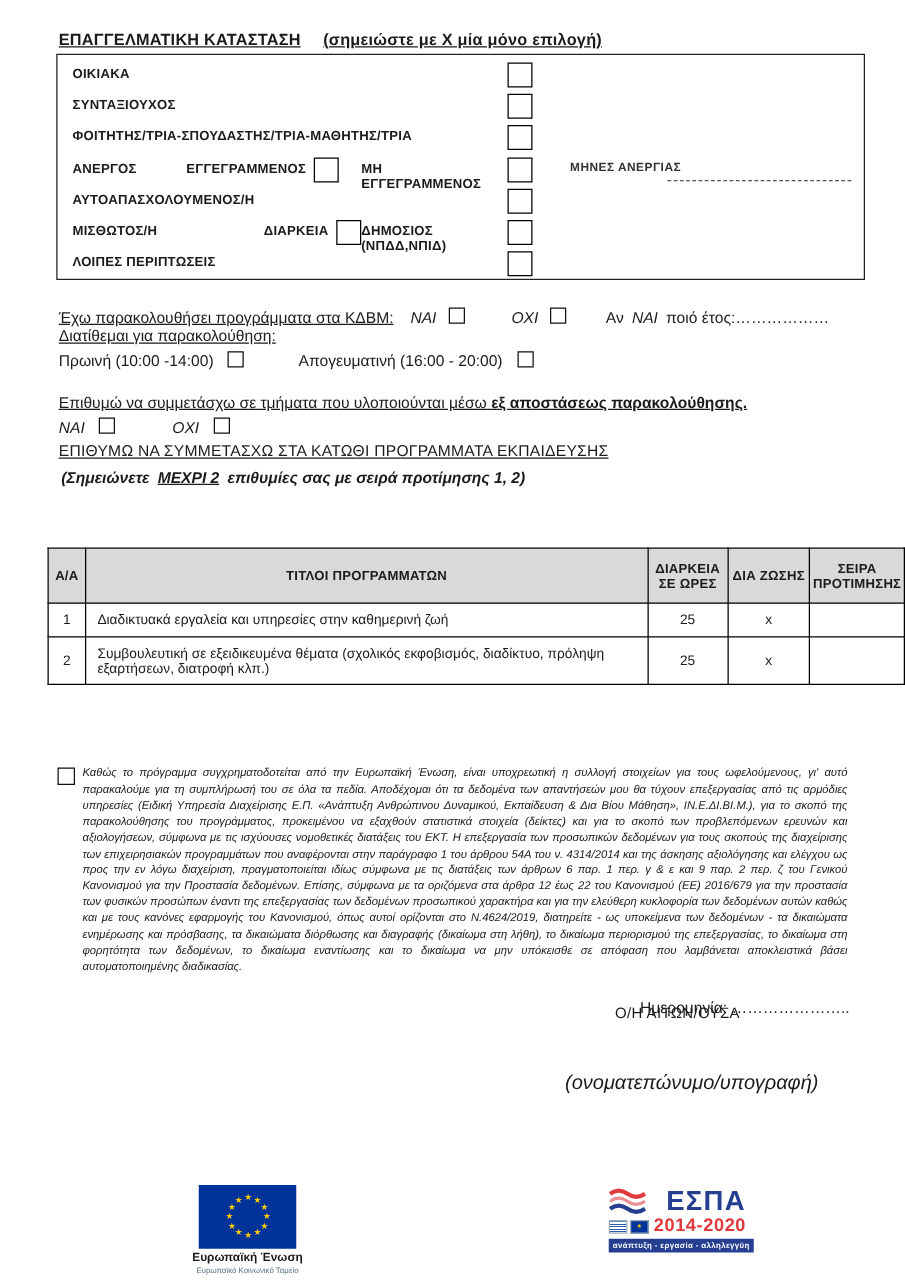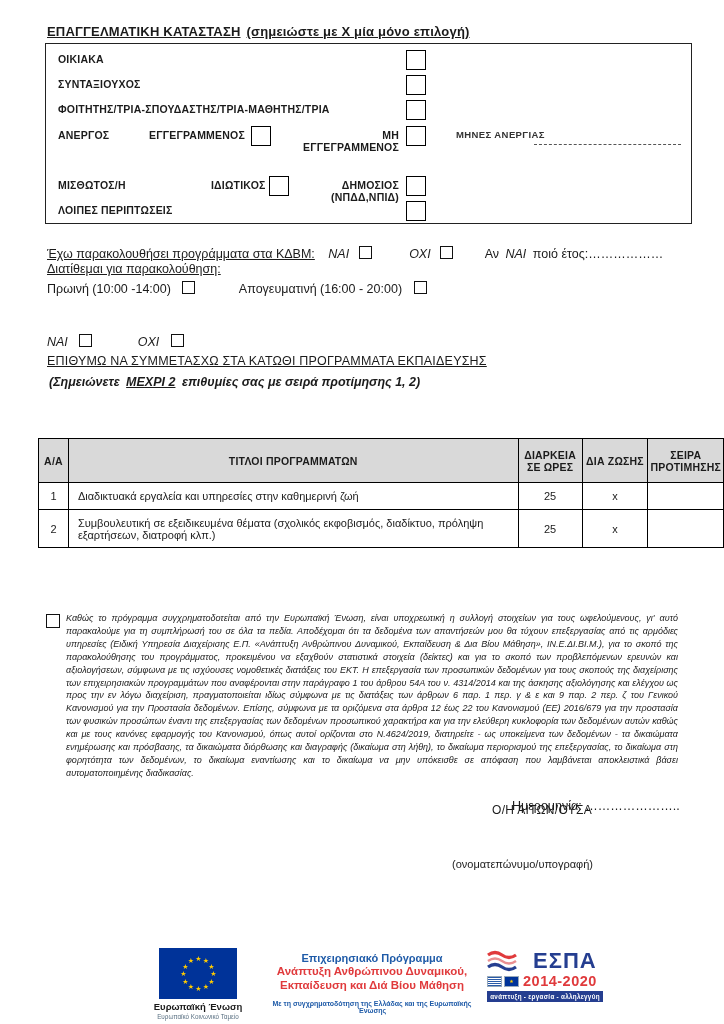--- a/index.html
+++ b/index.html
@@ -2,26 +2,26 @@
 <html lang="el"><head>
 <meta charset="utf-8">
 <style>
   html,body{margin:0;padding:0;background:#fff;}
   .page{position:relative;width:724px;height:1024px;background:#fff;overflow:hidden;
         font-family:"Liberation Sans","DejaVu Sans",sans-serif;color:#1b1b1b;}
 
   
   .emp-title{position:absolute;left:47px;top:24px;font-size:13px;font-weight:bold;
              text-decoration:underline;letter-spacing:.2px;}
-  .emp-title .note{margin-left:6px;}
+  .emp-title .note{margin-left:18px;}
   .emp-box{position:absolute;left:45px;top:43px;width:645px;height:179px;border:1.6px solid #222;}
   .erow{position:absolute;left:0;width:100%;height:22px;}
   .erow .lbl{position:absolute;left:12px;top:3px;font-size:10.5px;font-weight:600;letter-spacing:.2px;}
   .erow .s1{position:absolute;top:3px;font-size:10.5px;font-weight:600;letter-spacing:.2px;}
-  .erow .s2{position:absolute;left:243px;top:3px;width:110px;text-align:right;
+  .erow .s2{position:absolute;left:243px;top:3px;width:110px;text-align:left;
             font-size:10.5px;font-weight:600;letter-spacing:.2px;}
   .erow .s3{position:absolute;left:410px;top:3px;font-size:9.5px;font-weight:600;
             letter-spacing:.4px;color:#333;}
   .cbx{position:absolute;width:20px;height:20px;border:1.6px solid #000;background:#fff;box-sizing:border-box;}
   .cbx.main{left:360px;top:0;}
   .dashline{position:absolute;left:488px;top:17px;width:147px;border-bottom:1.5px dashed #555;height:1px;}
 
   
   .line{position:absolute;left:47px;font-size:12.5px;}
   .ul{text-decoration:underline;}
@@ -46,21 +46,21 @@
 
   
   .consent{position:absolute;left:46px;top:612px;width:632px;display:flex;align-items:flex-start;}
   .consent .ck{flex:0 0 auto;width:14px;height:14px;border:1.6px solid #111;background:#fff;
                margin:2px 6px 0 0;box-sizing:border-box;}
   .consent p{margin:0;font-size:9px;line-height:12.9px;font-style:italic;text-align:justify;color:#1a1a1a;}
 
   
   .date-line{position:absolute;left:468px;top:799px;font-size:12.5px;margin-left:44px;}
   .applicant{position:absolute;left:492px;top:803px;font-size:12px;letter-spacing:.3px;text-align:center;}
-  .sign-label{position:absolute;left:452px;top:858px;font-size:11px;}
+  .sign-label{position:absolute;left:452px;top:858px;font-size:16px;font-style:italic;}
 
   
   .footer{position:absolute;left:0;top:946px;width:724px;height:72px;}
   .eu-logo{position:absolute;left:148px;top:2px;width:100px;text-align:center;}
   .eu-flag{position:relative;width:78px;height:51px;background:#003399;margin:0 auto;}
   .eu-flag .star{position:absolute;color:#ffcc00;font-size:7px;line-height:7px;width:7px;height:7px;}
   .eu-name{font-size:9.5px;font-weight:bold;margin-top:2px;color:#1a1a1a;}
   .eu-fund{font-size:6.3px;color:#5b7183;margin-top:1px;}
 
   .prog-logo{position:absolute;left:262px;top:6px;width:220px;text-align:center;}
@@ -104,23 +104,27 @@
     </div>
     <div class="erow" style="top:82px">
       <span class="lbl">ΑΝΕΡΓΟΣ</span>
       <span class="s1" style="left:103px">ΕΓΓΕΓΡΑΜΜΕΝΟΣ</span>
       <span class="cbx" style="left:205px;top:0"></span>
       <span class="s2">ΜΗ ΕΓΓΕΓΡΑΜΜΕΝΟΣ</span>
       <span class="cbx main"></span>
       <span class="s3">ΜΗΝΕΣ ΑΝΕΡΓΙΑΣ</span>
       <span class="dashline"></span>
     </div>
+    <div class="erow" style="top:107px">
+      <span class="lbl">ΑΥΤΟΑΠΑΣΧΟΛΟΥΜΕΝΟΣ/Η</span>
+      <span class="cbx main"></span>
+    </div>
     <div class="erow" style="top:132px">
       <span class="lbl">ΜΙΣΘΩΤΟΣ/Η</span>
-      <span class="s1" style="left:165px">ΙΔΙΩΤΙΚΟΣ</span>
+      <span class="s1" style="left:165px">ΔΙΑΡΚΕΙΑ</span>
       <span class="cbx" style="left:223px;top:0"></span>
       <span class="s2">ΔΗΜΟΣΙΟΣ (ΝΠΔΔ,ΝΠΙΔ)</span>
       <span class="cbx main"></span>
     </div>
     <div class="erow" style="top:157px">
       <span class="lbl">ΛΟΙΠΕΣ ΠΕΡΙΠΤΩΣΕΙΣ</span>
       <span class="cbx main"></span>
     </div>
   </div>
 
@@ -136,20 +140,23 @@
   </div>
 
   <div class="line ul" style="top:262px">Διατίθεμαι για παρακολούθηση:</div>
   <div class="line" style="top:281px">
     <span>Πρωινή (10:00 -14:00)</span>
     <span class="cbs" style="margin-left:8px"></span>
     <span style="margin-left:40px">Απογευματινή (16:00 - 20:00)</span>
     <span class="cbs" style="margin-left:8px"></span>
   </div>
 
+  <div class="line" style="top:315px">
+    <span class="ul"><span>Επιθυμώ να συμμετάσχω σε τμήματα που υλοποιούνται μέσω</span> <span class="b">εξ αποστάσεως παρακολούθησης.</span></span>
+  </div>
   <div class="line" style="top:334px">
     <span class="it">ΝΑΙ</span>
     <span class="cbs" style="margin-left:8px"></span>
     <span class="it" style="margin-left:42px">ΟΧΙ</span>
     <span class="cbs" style="margin-left:8px"></span>
   </div>
 
   <div class="prg-head">ΕΠΙΘΥΜΩ ΝΑ ΣΥΜΜΕΤΑΣΧΩ ΣΤΑ ΚΑΤΩΘΙ ΠΡΟΓΡΑΜΜΑΤΑ ΕΚΠΑΙΔΕΥΣΗΣ</div>
   <div class="prg-sub">
     <span>(Σημειώνετε</span>
@@ -218,26 +225,20 @@
           <span class="star" style="left: 28.5px; top: 34.9904px;">★</span>
           <span class="star" style="left: 23.0096px; top: 29.5px;">★</span>
           <span class="star" style="left: 21px; top: 22px;">★</span>
           <span class="star" style="left: 23.0096px; top: 14.5px;">★</span>
           <span class="star" style="left: 28.5px; top: 9.00962px;">★</span>
         </div>
       <div class="eu-name">Ευρωπαϊκή Ένωση</div>
       <div class="eu-fund">Ευρωπαϊκό Κοινωνικό Ταμείο</div>
     </div>
 
-    <div class="prog-logo">
-      <div class="prog-l1">Επιχειρησιακό Πρόγραμμα</div>
-      <div class="prog-l2">Ανάπτυξη Ανθρώπινου Δυναμικού,</div>
-      <div class="prog-l3">Εκπαίδευση και Διά Βίου Μάθηση</div>
-      <div class="prog-cof">Με τη συγχρηματοδότηση της Ελλάδας και της Ευρωπαϊκής Ένωσης</div>
-    </div>
 
     <div class="espa-logo">
       <div class="espa-row1">
         <svg width="30" height="22" viewBox="0 0 30 22">
           <path d="M1 5 Q8 0 15 5 T29 5" stroke="#e03a3c" stroke-width="3.2" fill="none"></path>
           <path d="M1 11 Q8 6 15 11 T29 11" stroke="#ea8f91" stroke-width="2.4" fill="none"></path>
           <path d="M1 17 Q8 12 15 17 T29 17" stroke="#253e90" stroke-width="3.2" fill="none"></path>
         </svg>
         <span class="espa-word">ΕΣΠΑ</span>
       </div>

